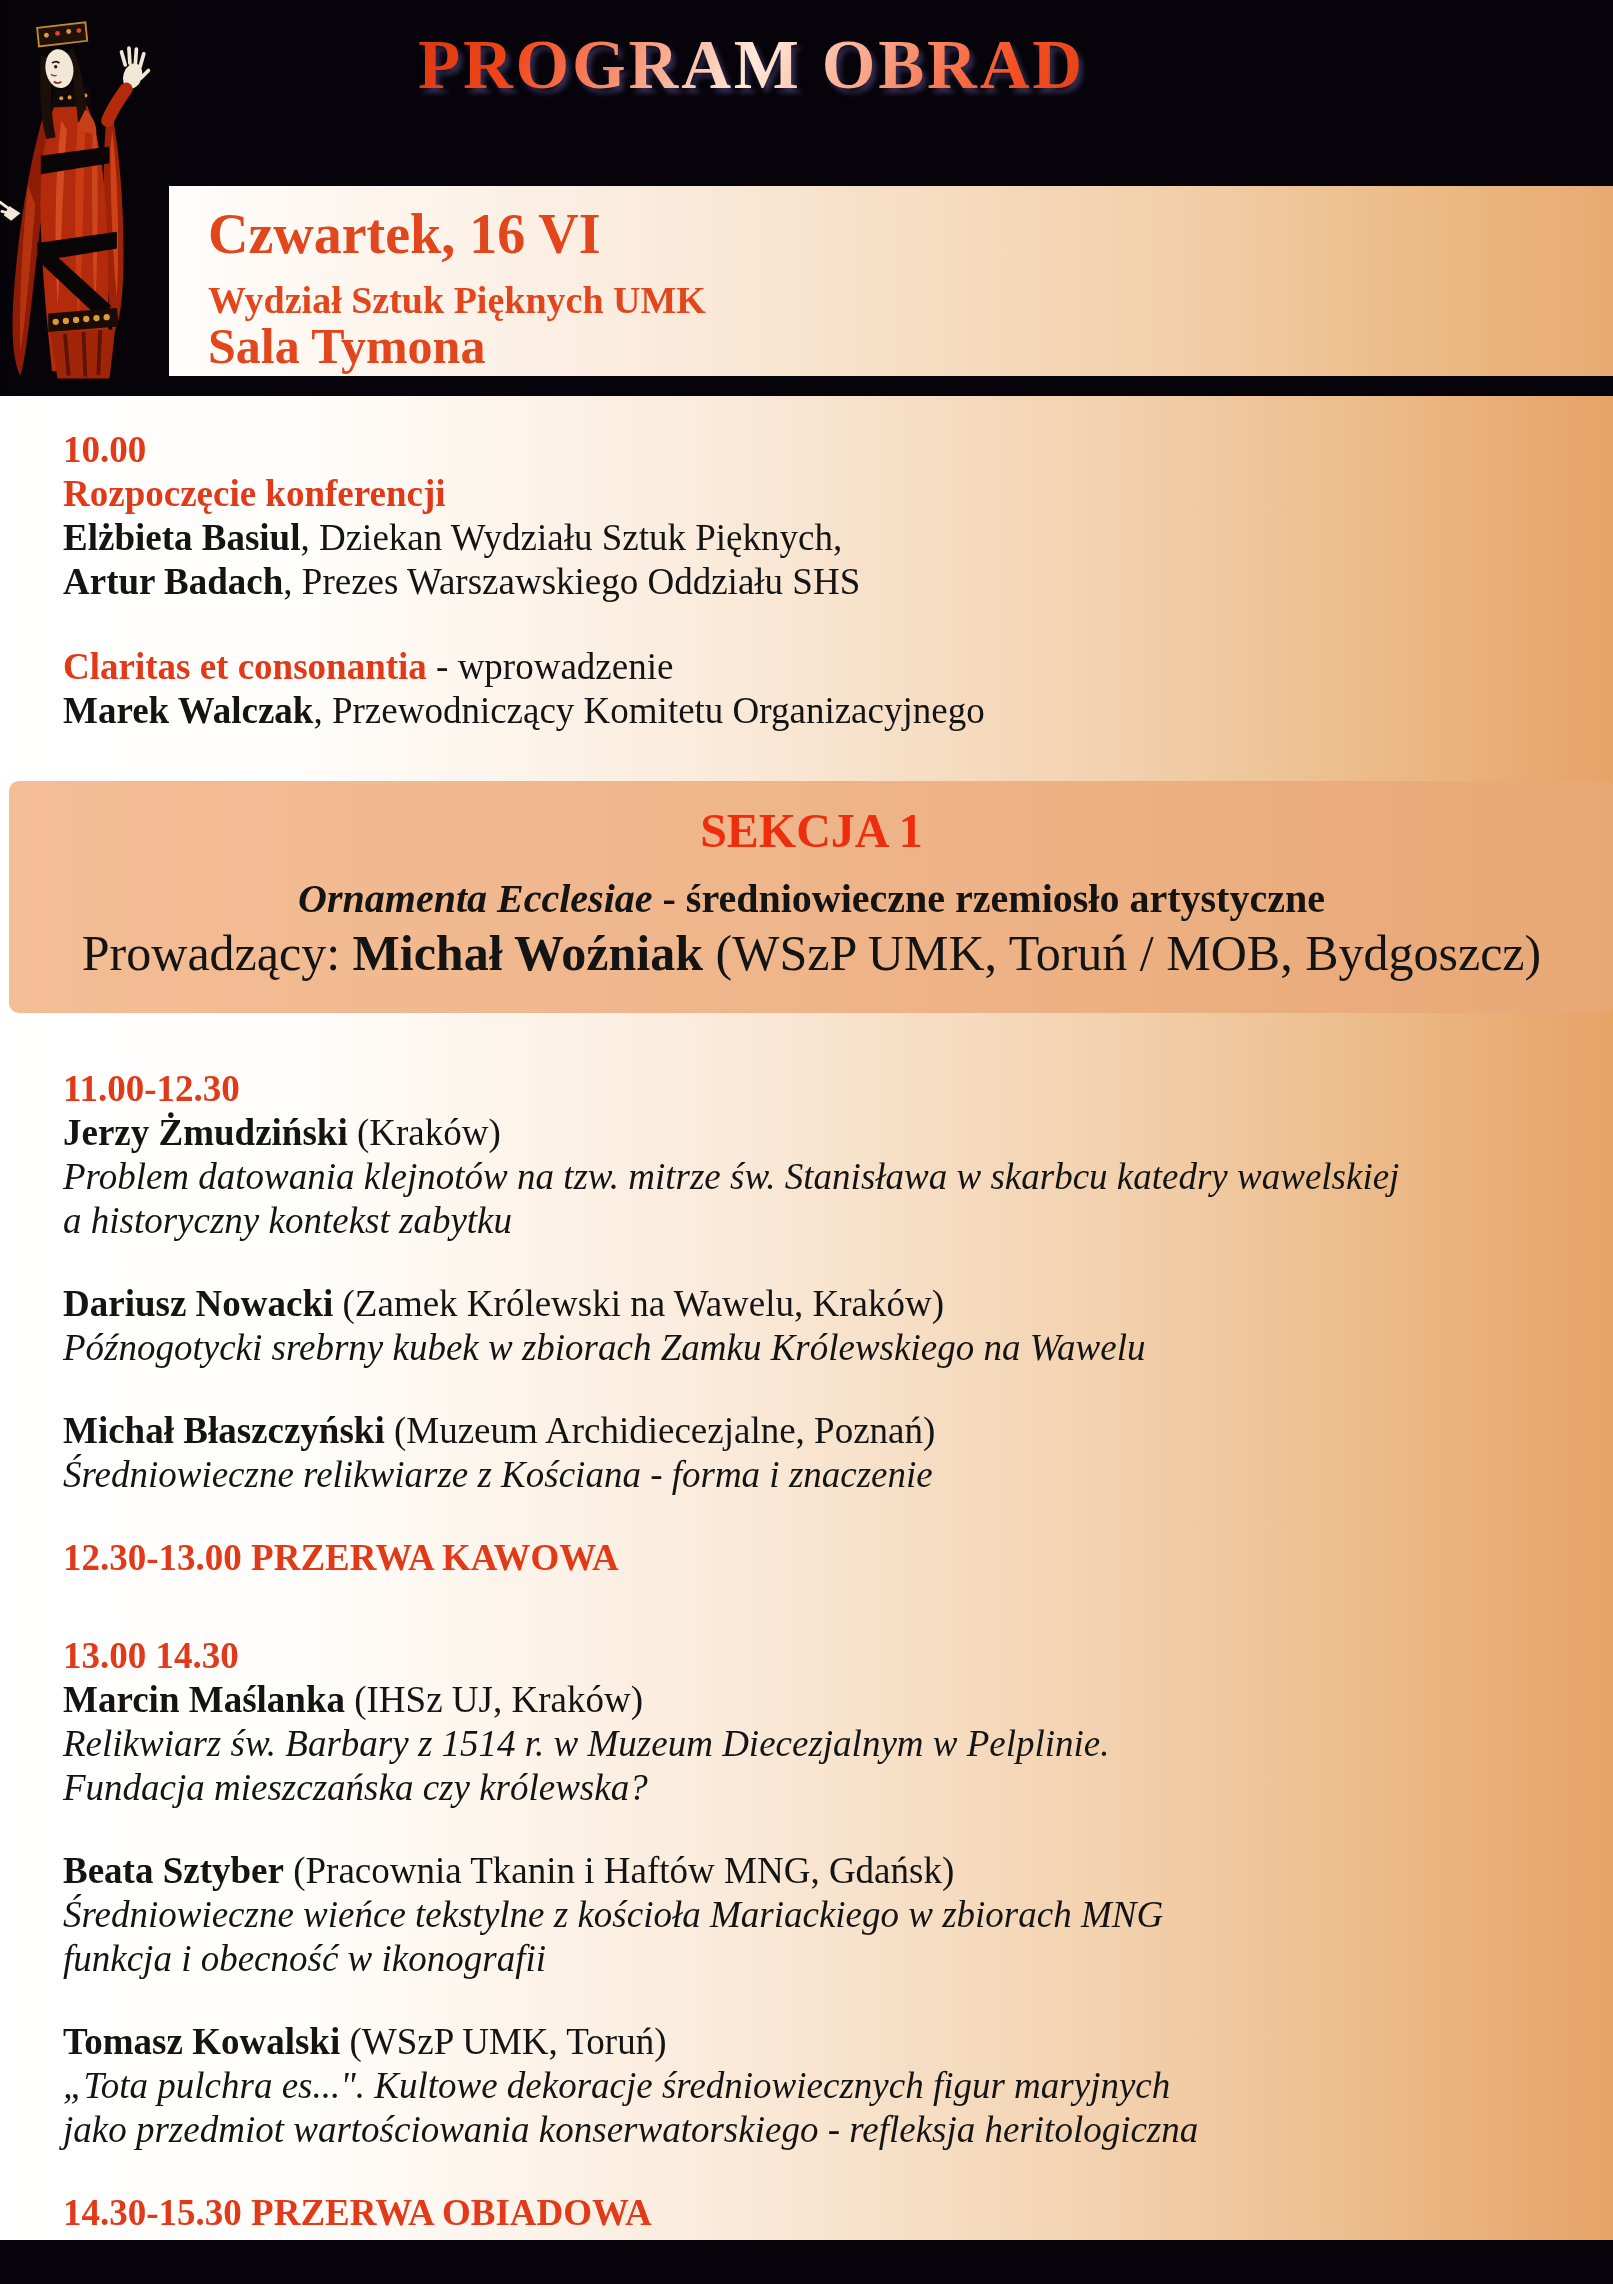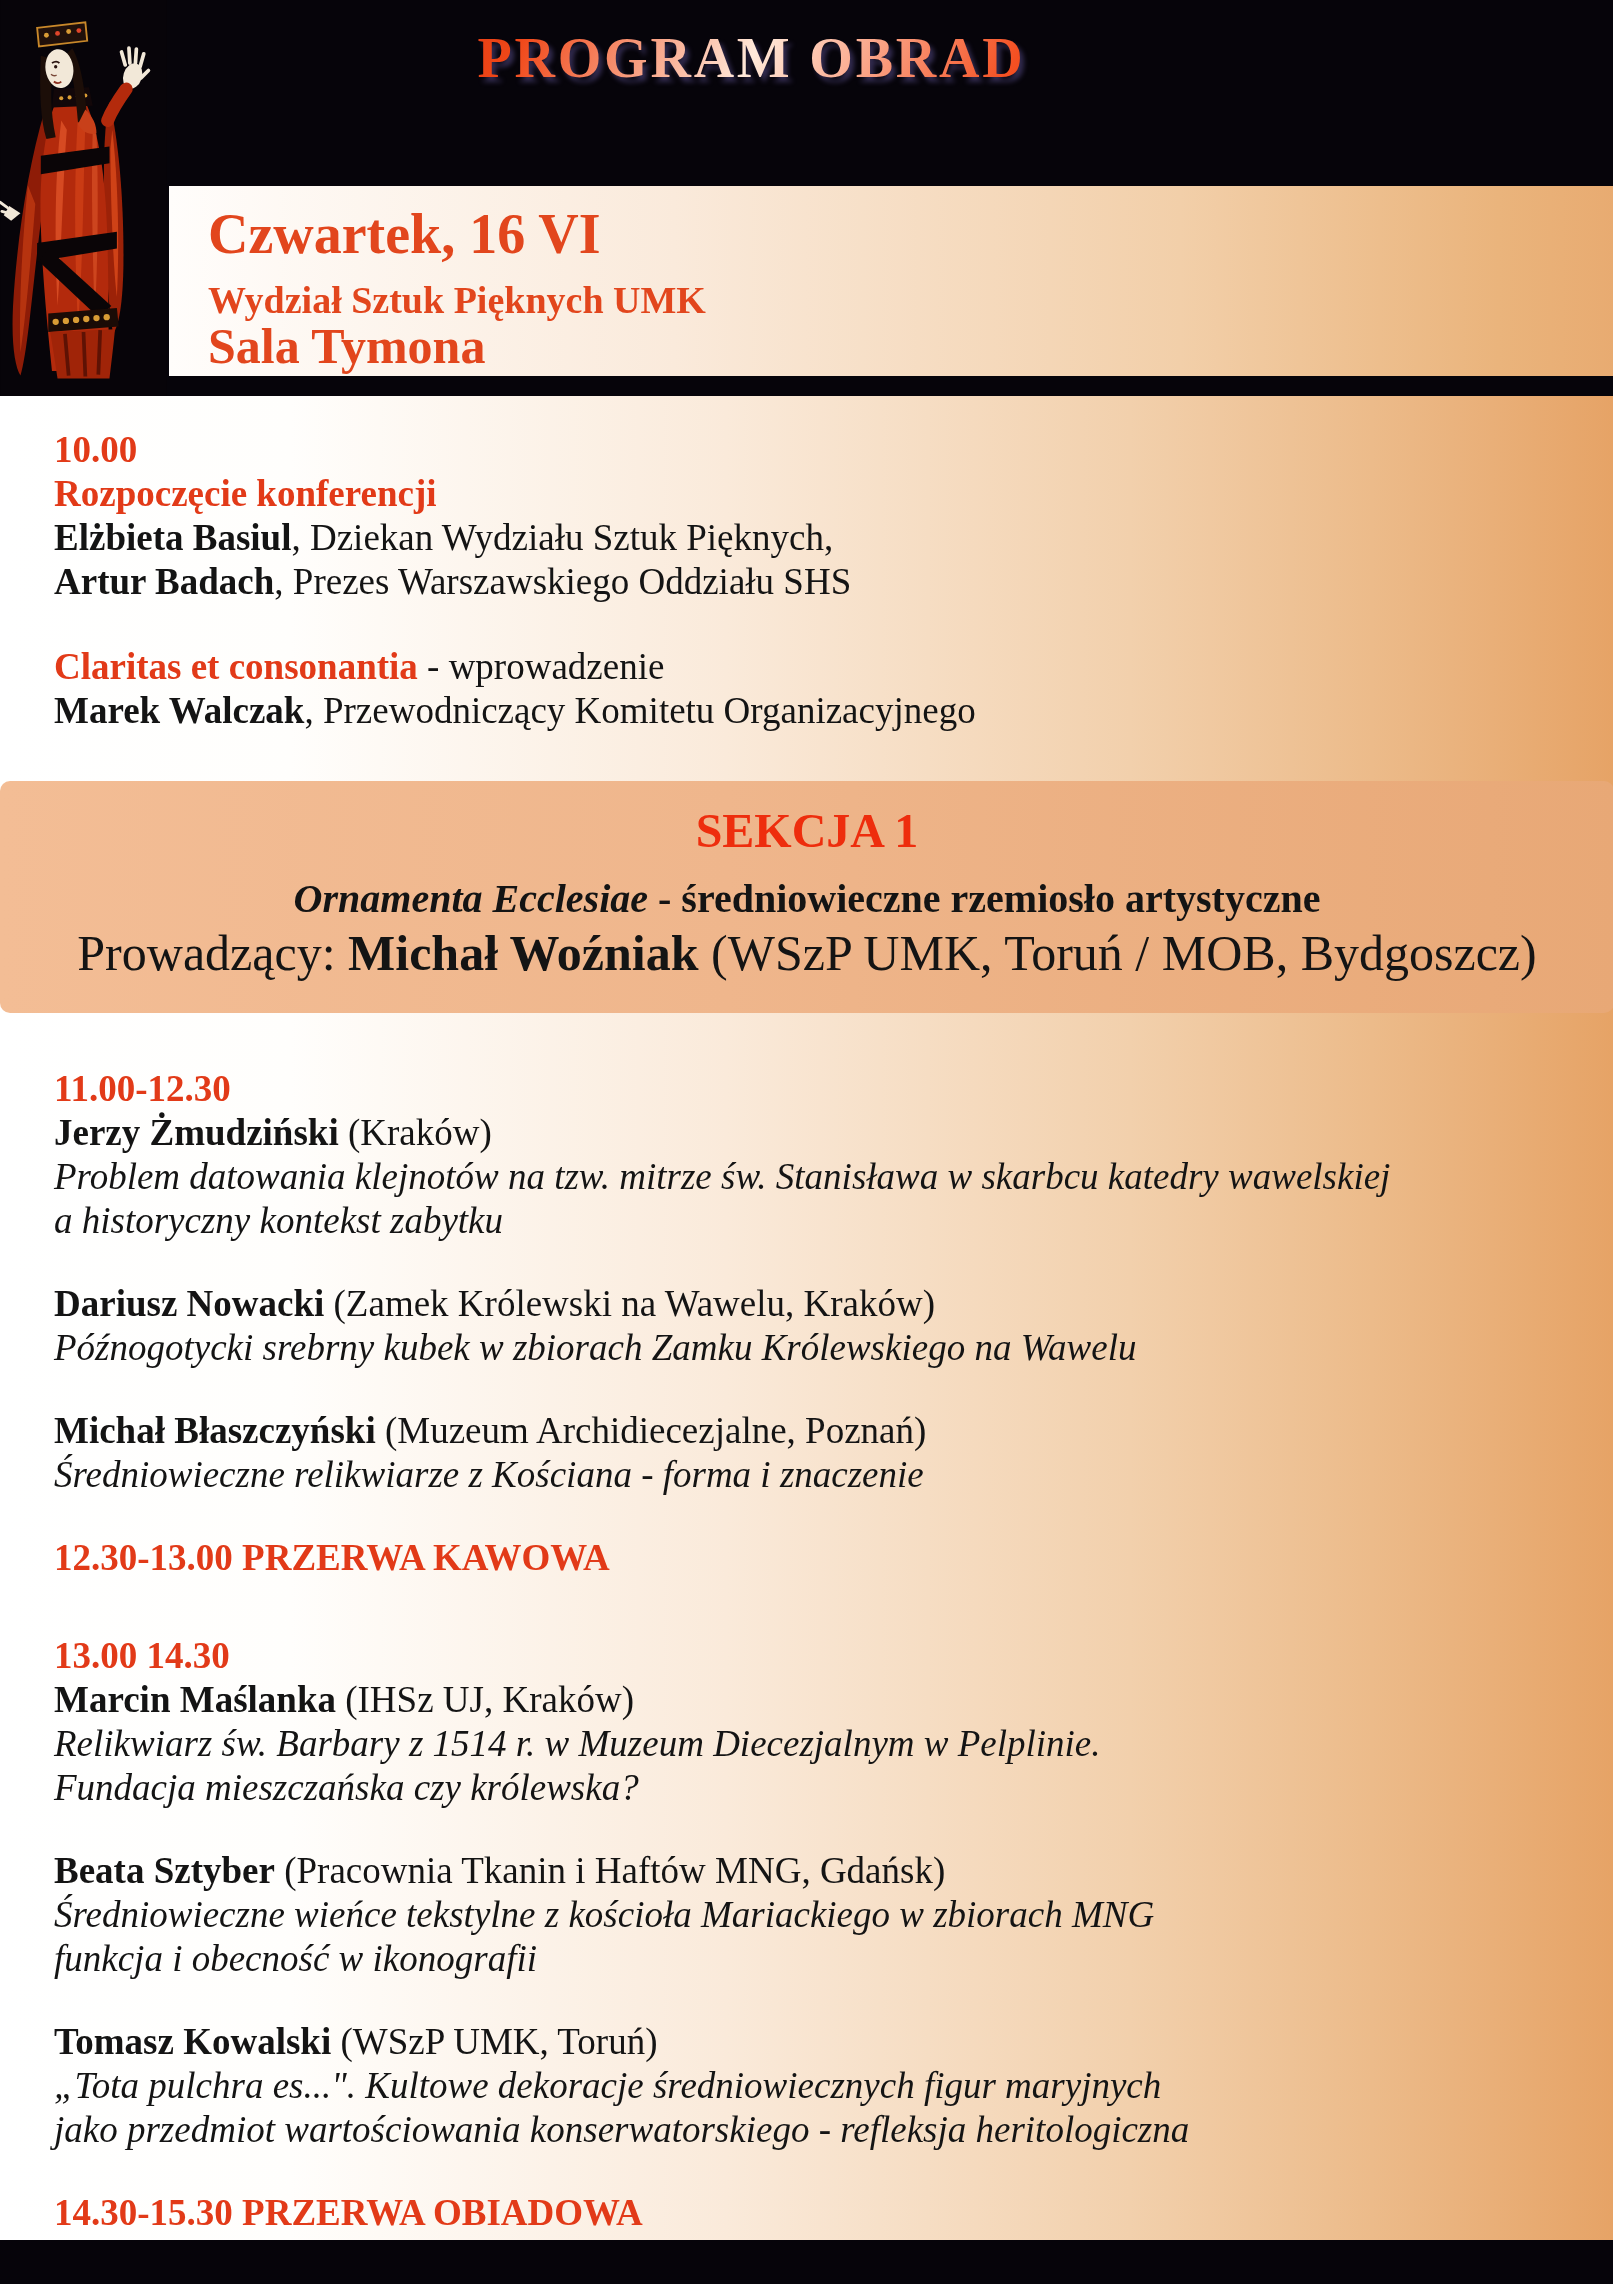--- a/index.html
+++ b/index.html
@@ -17,38 +17,38 @@
   
   .header {
     position: absolute; top: 0; left: 0; width: 100%; height: 396px;
     background: #06040a;
   }
   .figure-wrap { position: absolute; top: 0; left: 0; width: 167px; height: 396px; }
   .figure-wrap svg { display: block; width: 167px; height: 396px; }
   .page-title {
     position: absolute; top: 26px; left: 167px; width: 1169px; margin: 0;
     text-align: center;
-    font-size: 56px; font-weight: bold; letter-spacing: 2.8px;
+    font-size: 69px; font-weight: bold; letter-spacing: 2.8px;
     background: linear-gradient(115deg, #c22005 8%, #f04718 30%, #ffe9da 50%, #f45022 72%, #b81c04 95%);
     -webkit-background-clip: text; background-clip: text; color: transparent;
     filter: drop-shadow(4.6px 5.6px 2.8px rgba(105, 90, 165, 0.45));
   }
   .date-panel {
     position: absolute; left: 169px; top: 186px; right: 0; height: 190px;
     background: linear-gradient(90deg, #fffdfb 0%, #faeadb 35%, #f2cfa9 70%, #eab47c 92%, #e8ab71 100%);
     box-sizing: border-box;
     padding: 15px 0 0 39px;
   }
   .date-line { color: #e2461d; font-weight: bold; }
   .date-day   { font-size: 56px; line-height: 67px; margin-bottom: 9.3px; }
   .date-venue { font-size: 38px; line-height: 46px; }
   .date-room  { font-size: 50px; line-height: 46px; }
 
   
-  .content { position: absolute; top: 396px; left: 0; right: 0; }
+  .content { position: absolute; top: 396px; left: 9px; right: 0; }
   .red  { color: #e23a18; }
   .bold { font-weight: bold; }
   .ital { font-style: italic; }
 
   .intro {
     padding: 32px 56px 0 54px;
     font-size: 37px; line-height: 44px;
   }
   .intro .claritas-line { margin-top: 41px; }
 

